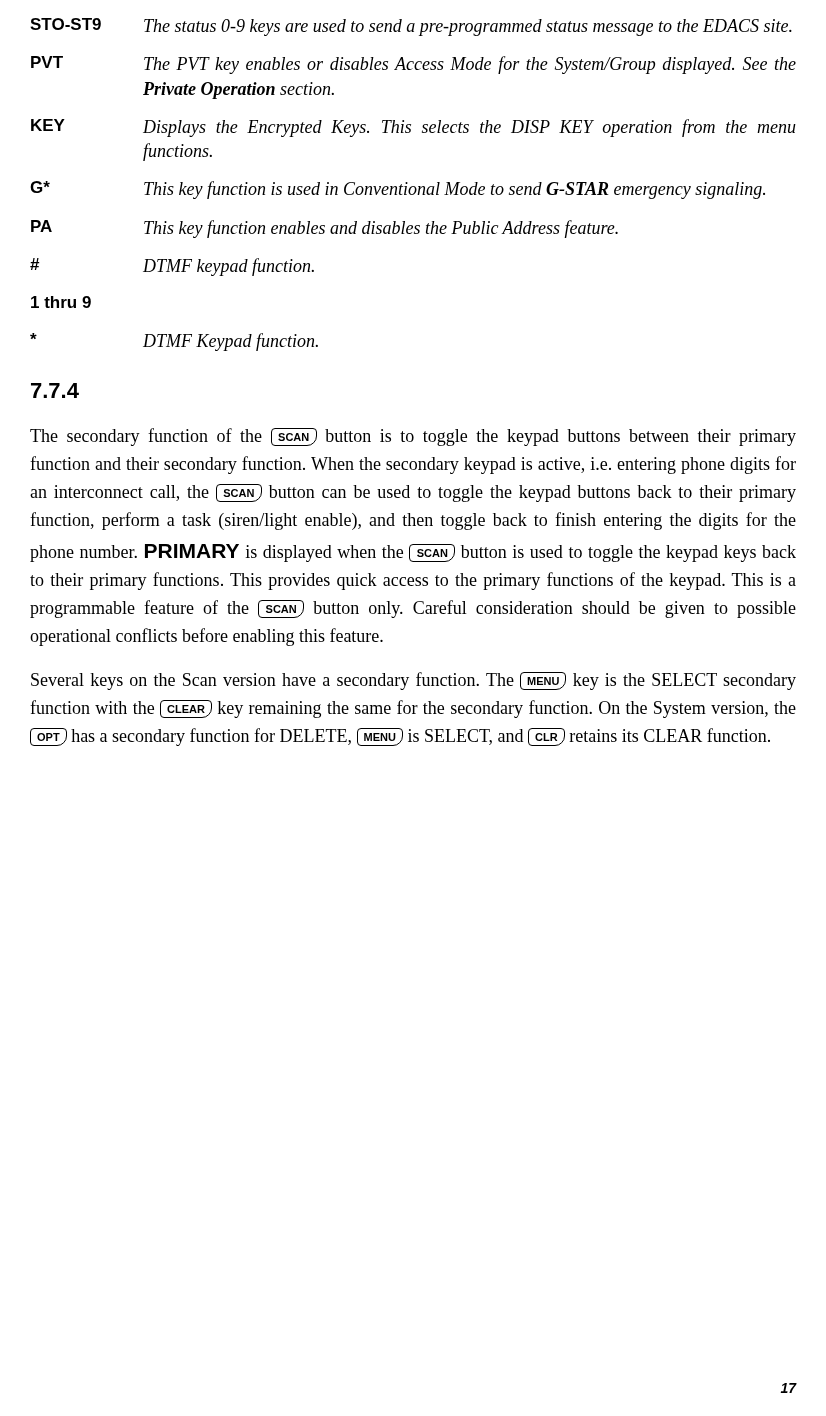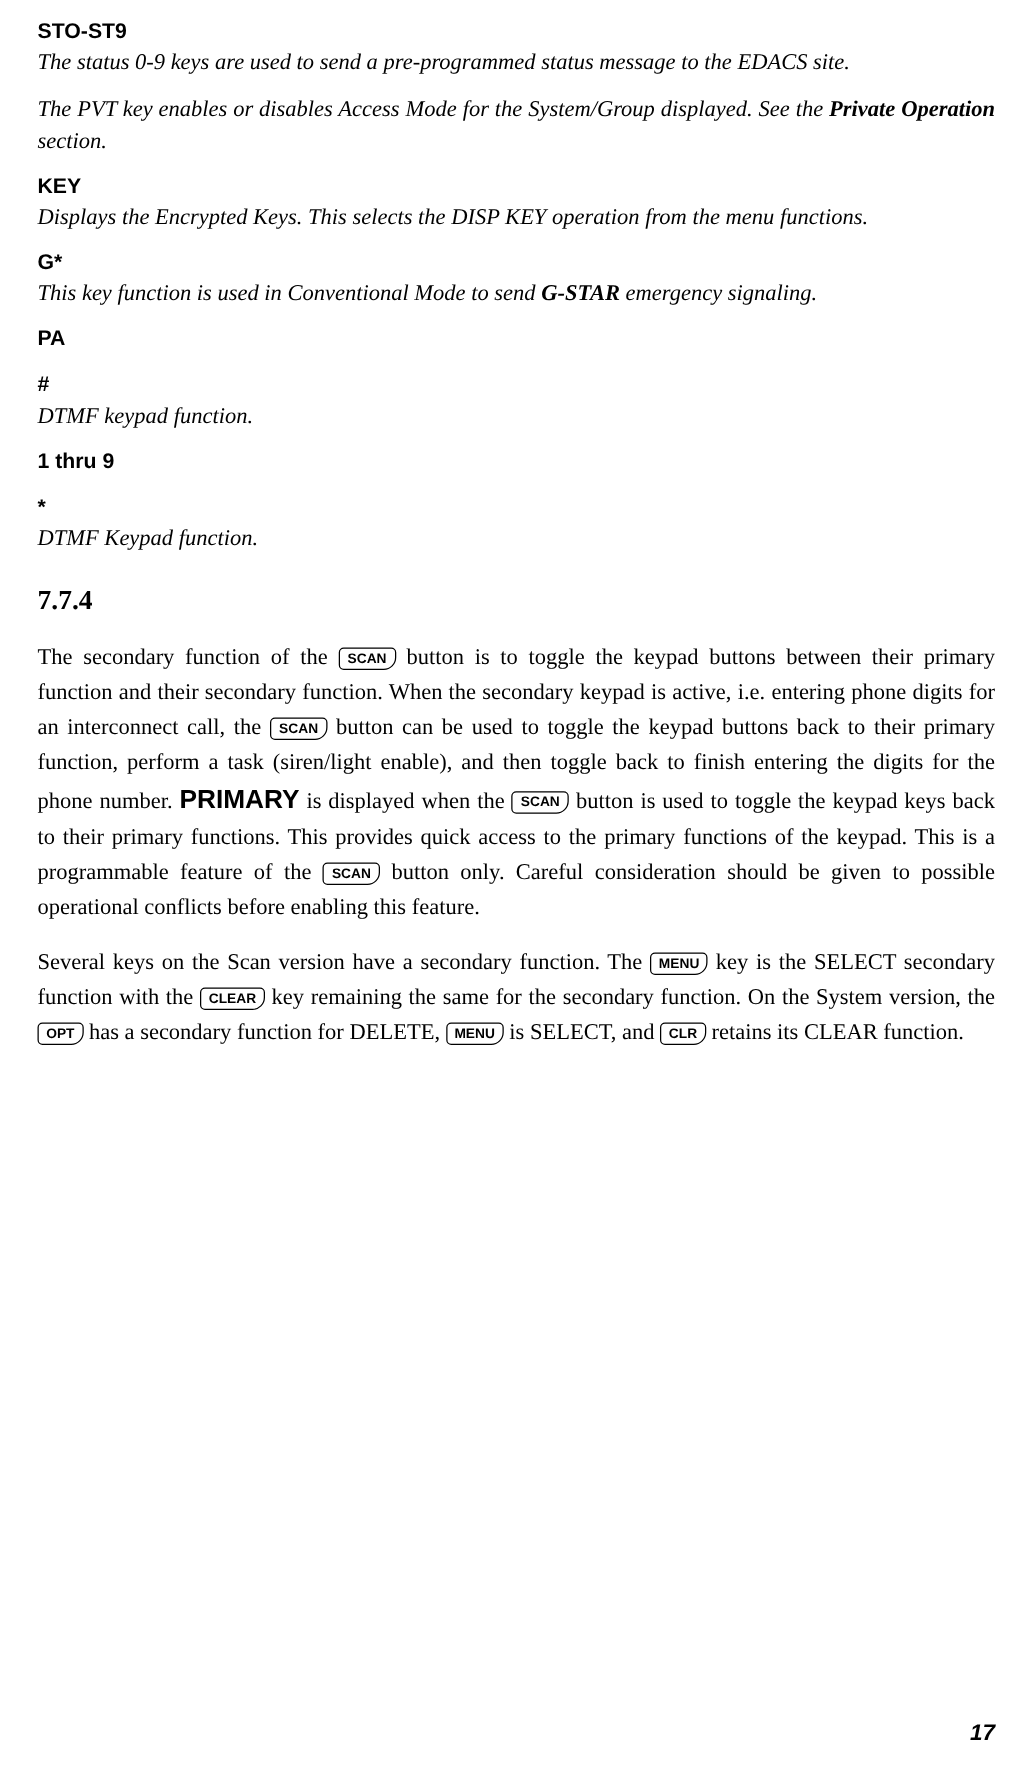--- a/index.html
+++ b/index.html
@@ -10,40 +10,39 @@
       color: #000;
       background: #fff;
       width: 826px;
       min-height: 1416px;
       padding: 14px 30px 20px 30px;
       position: relative;
     }
     .def-row {
       display: flex;
       margin-bottom: 14px;
-      flex-direction: column;
     }
     .def-term {
       font-family: Arial, Helvetica, sans-serif;
       font-weight: bold;
       font-size: 17px;
       width: 113px;
       flex-shrink: 0;
     }
     .def-desc {
       flex: 1;
       text-align: justify;
       font-style: italic;
     }
     .section-head {
       display: flex;
       align-items: baseline;
       margin-top: 22px;
       margin-bottom: 18px;
-      font-family: Liberation Serif, serif;
+      font-family: Liberation Sans, sans-serif;
       font-weight: bold;
       font-size: 22px;
     }
     .section-num {
       width: 113px;
       flex-shrink: 0;
     }
     .section-title {
       text-decoration: underline;
     }
@@ -70,53 +69,55 @@
     }
     .keycap.wide { min-width: 46px; }
     .keycap.wider { min-width: 52px; }
     .page-num {
       position: absolute;
       bottom: 18px;
       right: 30px;
       font-family: Arial, Helvetica, sans-serif;
       font-weight: bold;
       font-style: italic;
-      font-size: 18px;
+      font-size: 14px;
       margin-top: 20px;
     }
     b.sans { font-family: Arial, Helvetica, sans-serif; font-weight: bold; font-size: 21px; }
   </style>
 </head>
 <body>
 
 <div class="def-row">
   <div class="def-term">STO-ST9</div>
   <div class="def-desc">The status 0-9 keys are used to send a pre-programmed status message to the EDACS site.</div>
 </div>
 
 <div class="def-row">
+  <div class="def-term">PVT</div>
   <div class="def-desc">
     <span>The PVT key enables or disables Access Mode for the System/Group displayed. See the </span><b>Private Operation</b><span> section.</span>
   </div>
 </div>
 
 <div class="def-row">
   <div class="def-term">KEY</div>
   <div class="def-desc">Displays the Encrypted Keys. This selects the DISP KEY operation from the menu functions.</div>
 </div>
 
 <div class="def-row">
   <div class="def-term">G*</div>
   <div class="def-desc">
     <span>This key function is used in Conventional Mode to send </span><b>G-STAR</b><span> emergency signaling.</span>
   </div>
 </div>
 
 <div class="def-row">
   <div class="def-term">PA</div>
+  <div class="def-desc">This key function enables and disables the Public Address feature.</div>
 </div>
 
 <div class="def-row">
   <div class="def-term">#</div>
   <div class="def-desc">DTMF keypad function.</div>
 </div>
 
 <div class="def-row">
   <div class="def-term">1 thru 9</div>
 </div>

